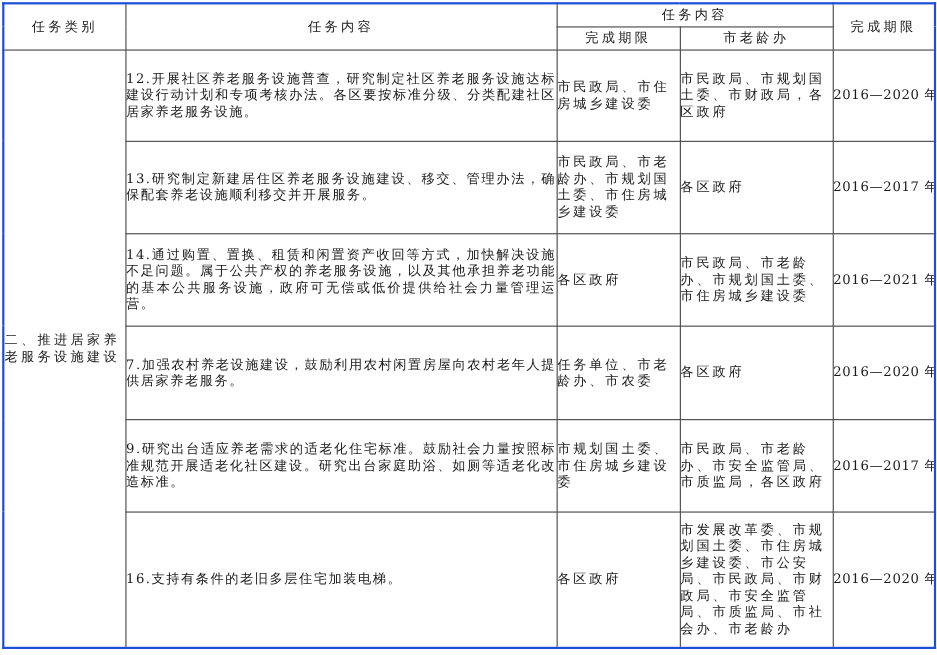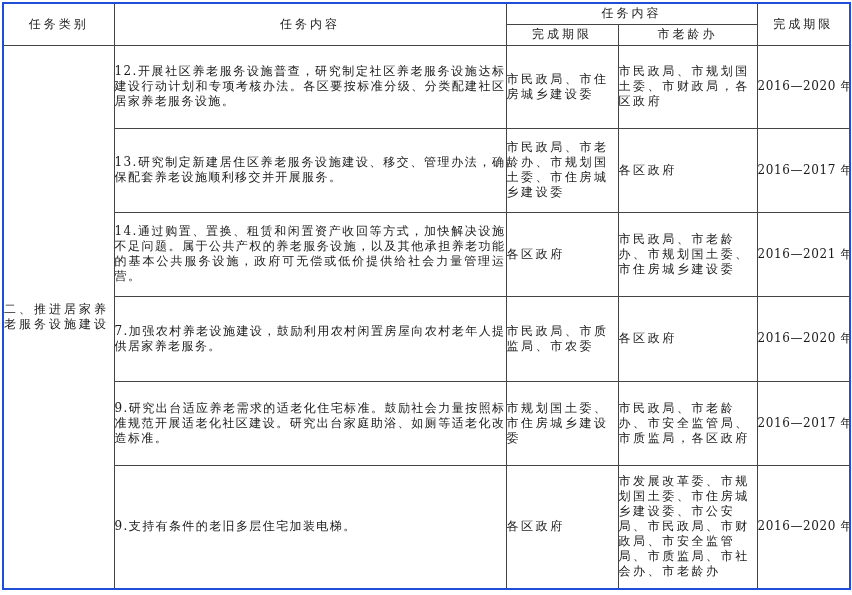--- a/index.html
+++ b/index.html
@@ -55,30 +55,30 @@
       <td class="period">2016—2017 年</td>
     </tr>
     <tr style="height:84px">
       <td class="content">14.通过购置、置换、租赁和闲置资产收回等方式，加快解决设施不足问题。属于公共产权的养老服务设施，以及其他承担养老功能的基本公共服务设施，政府可无偿或低价提供给社会力量管理运营。</td>
       <td class="lead">各区政府</td>
       <td class="coop">市民政局、市老龄办、市规划国土委、市住房城乡建设委</td>
       <td class="period">2016—2021 年</td>
     </tr>
     <tr style="height:85px">
       <td class="content">7.加强农村养老设施建设，鼓励利用农村闲置房屋向农村老年人提供居家养老服务。</td>
-      <td class="lead">市民政局、市质监局、市农委</td>
+      <td class="lead">任务单位、市老龄办、市农委</td>
       <td class="coop">各区政府</td>
       <td class="period">2016—2020 年</td>
     </tr>
     <tr style="height:84px">
       <td class="content">9.研究出台适应养老需求的适老化住宅标准。鼓励社会力量按照标准规范开展适老化社区建设。研究出台家庭助浴、如厕等适老化改造标准。</td>
       <td class="lead">市规划国土委、市住房城乡建设委</td>
       <td class="coop">市民政局、市老龄办、市安全监管局、市质监局，各区政府</td>
       <td class="period">2016—2017 年</td>
     </tr>
     <tr style="height:124px">
-      <td class="content">9.支持有条件的老旧多层住宅加装电梯。</td>
+      <td class="content">16.支持有条件的老旧多层住宅加装电梯。</td>
       <td class="lead">各区政府</td>
       <td class="coop">市发展改革委、市规划国土委、市住房城乡建设委、市公安局、市民政局、市财政局、市安全监管局、市质监局、市社会办、市老龄办</td>
       <td class="period">2016—2020 年</td>
     </tr>
   </tbody>
 </table>
 
 </body></html>

